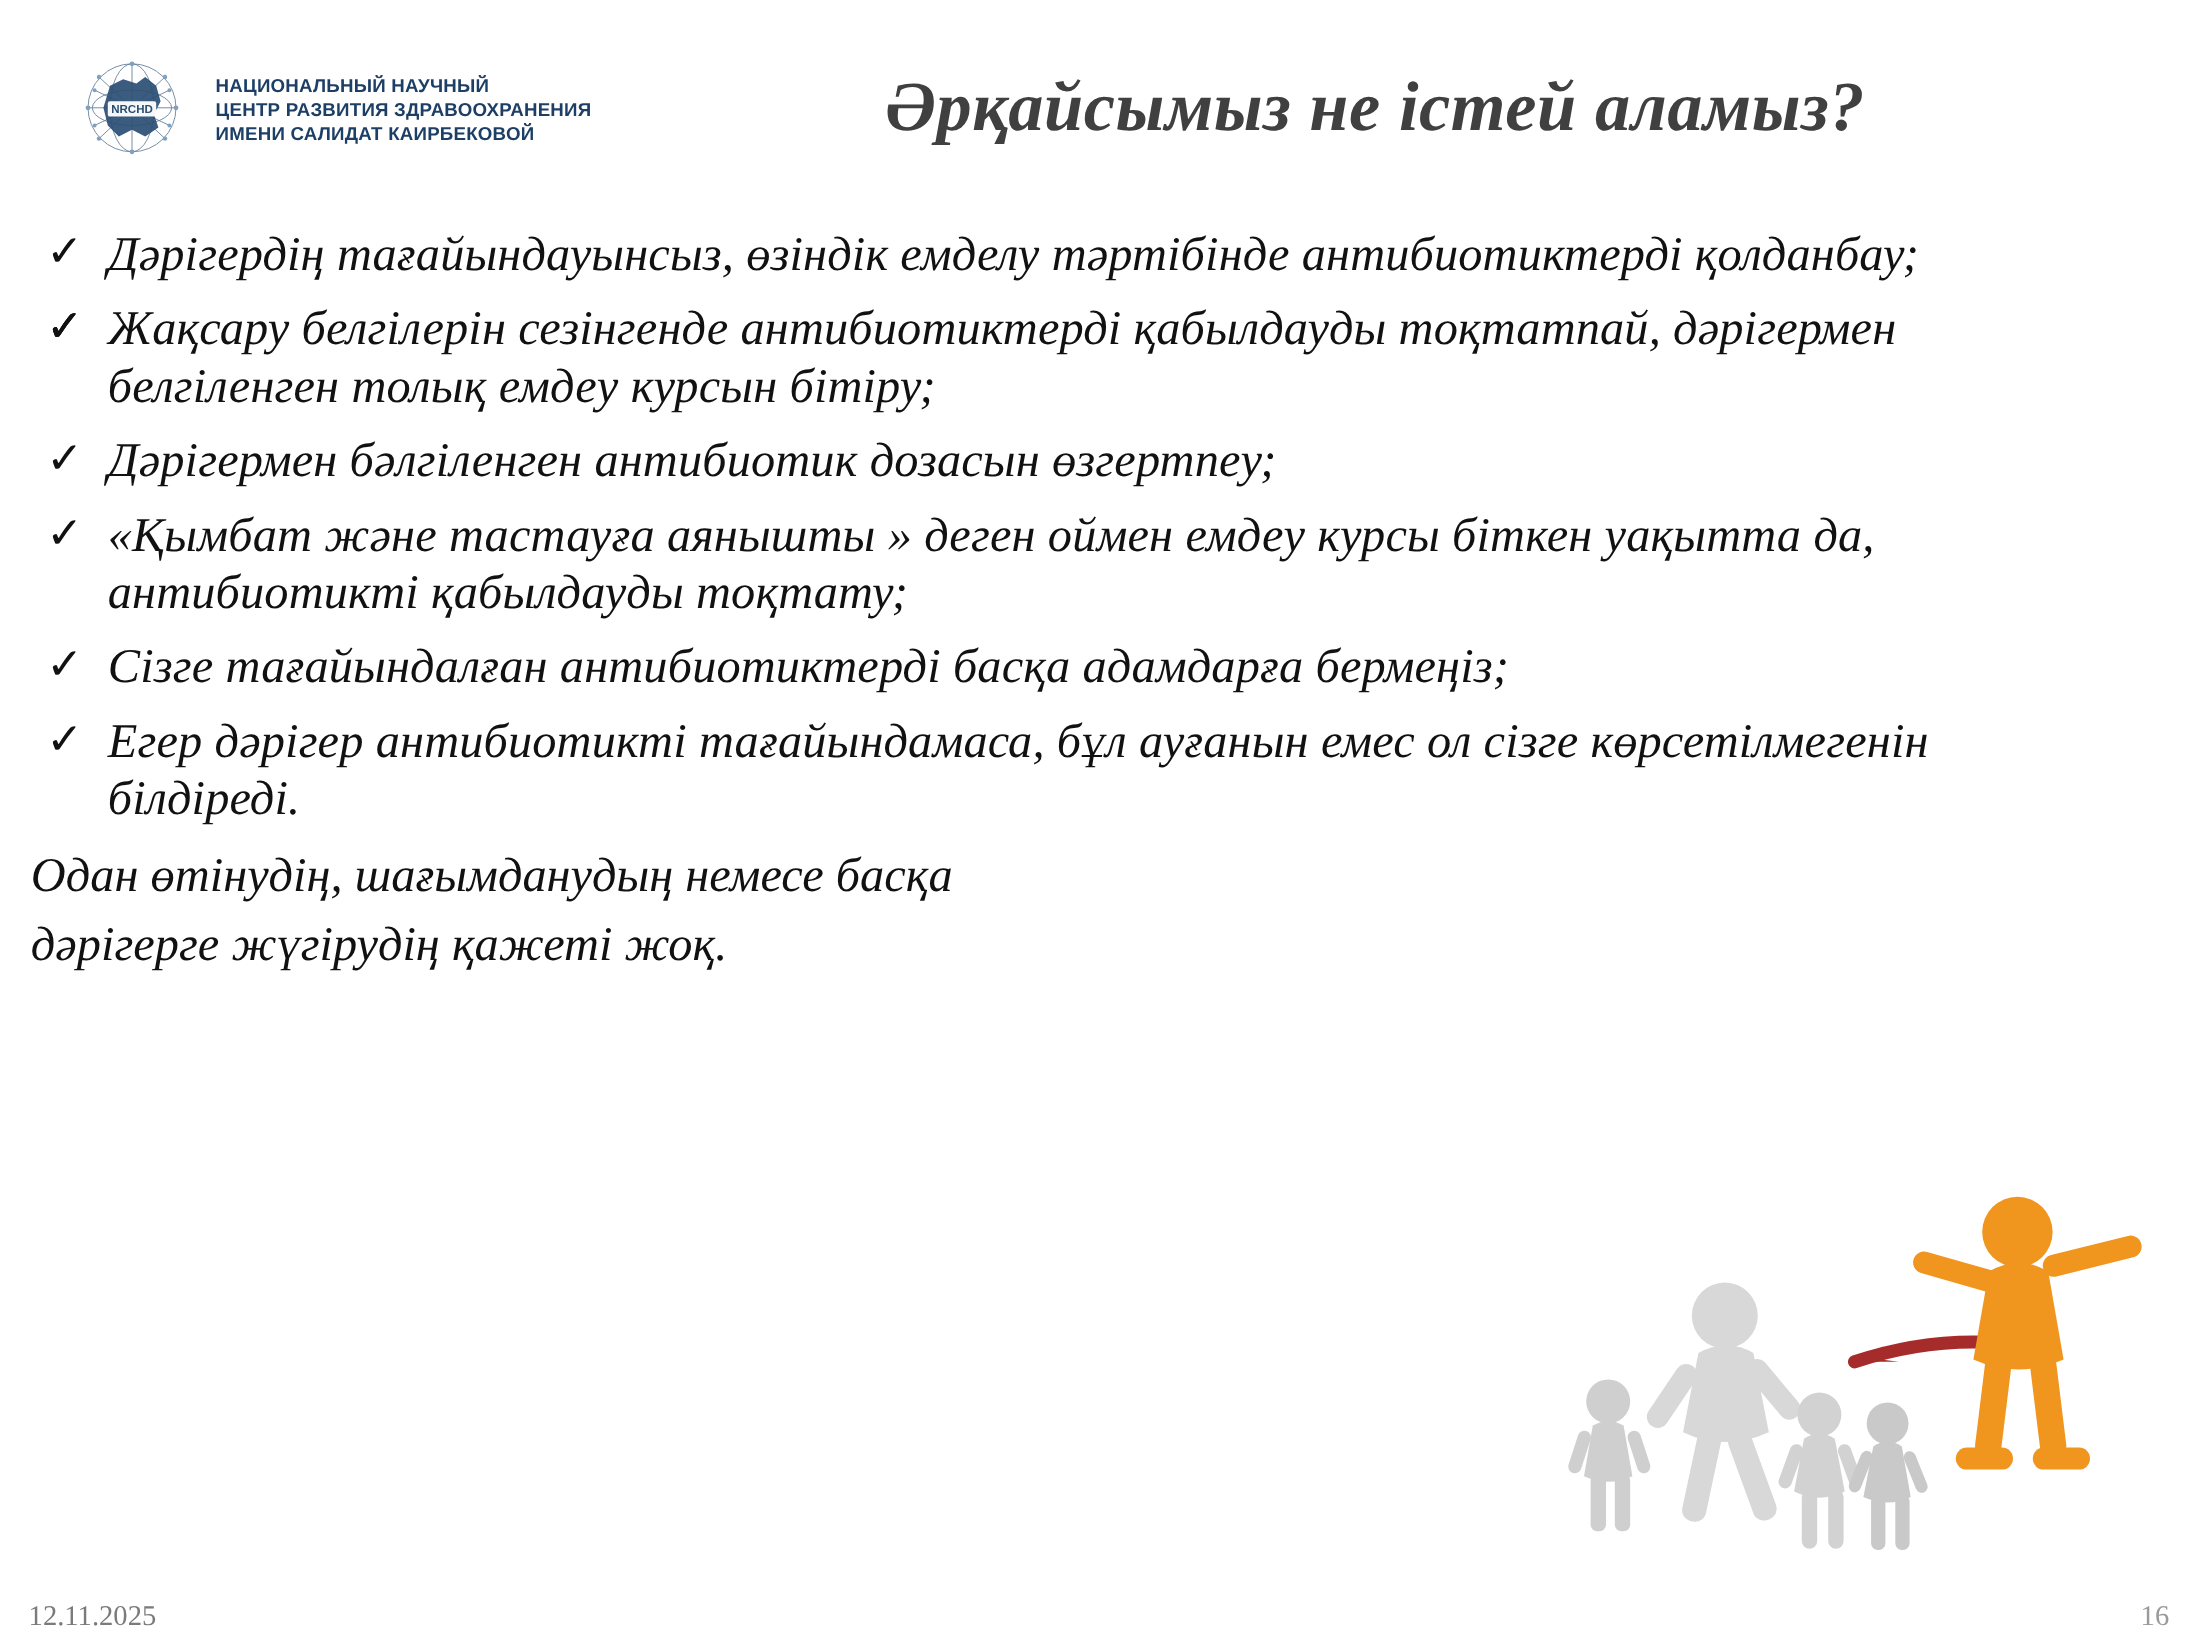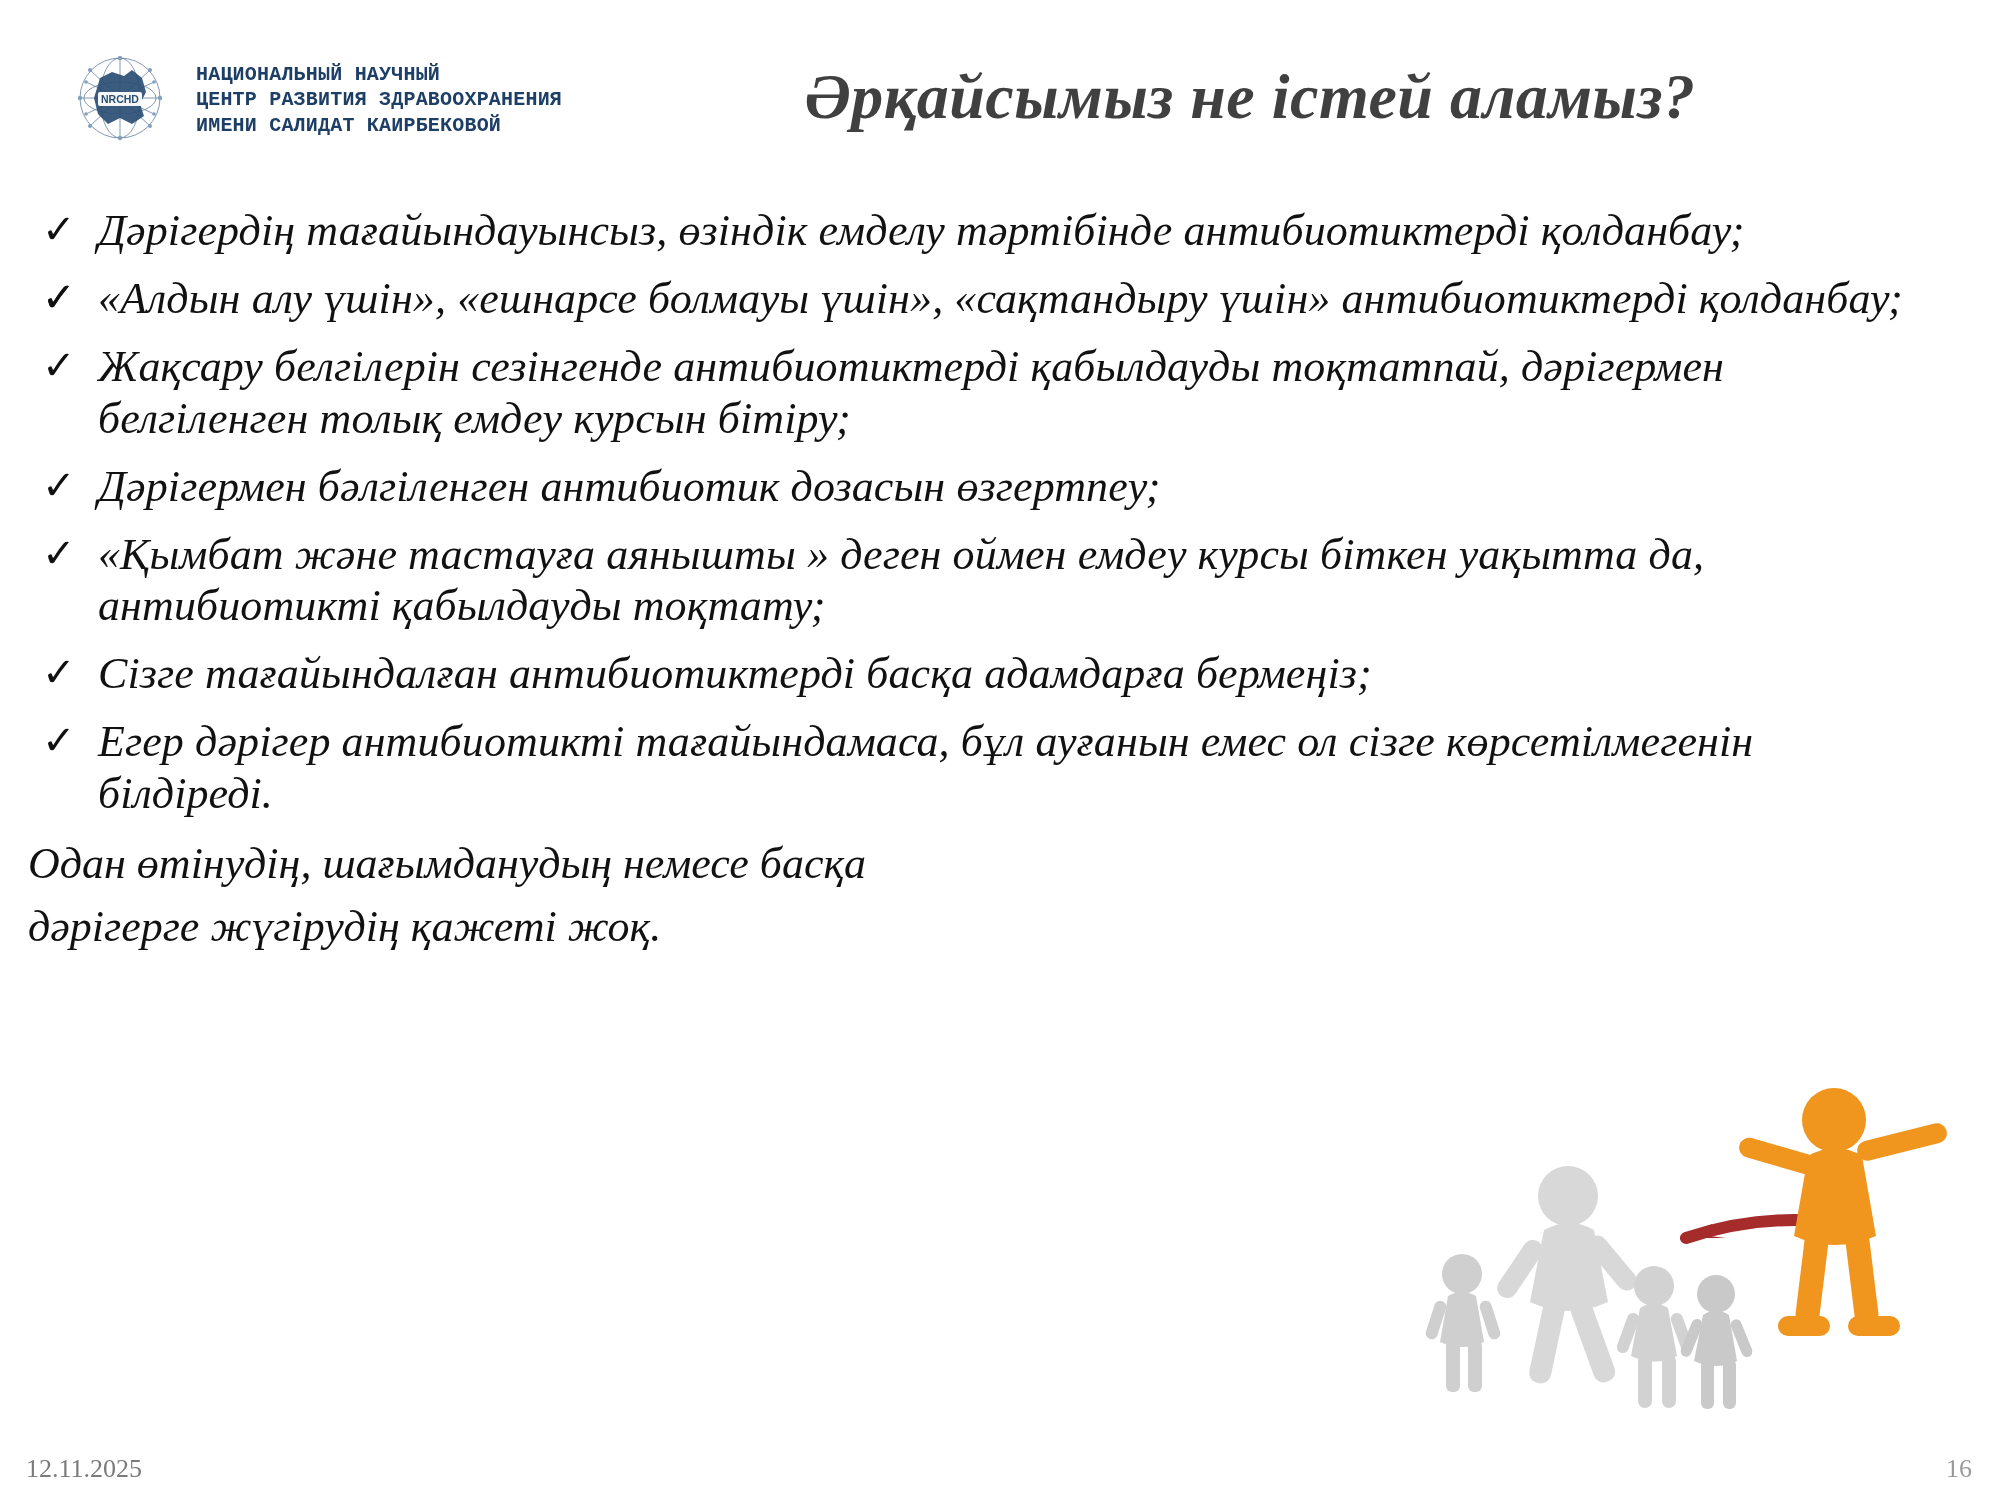--- a/index.html
+++ b/index.html
@@ -32,22 +32,22 @@
     align-items: center;
     gap: 14px;
   }
   .logo-mark {
     width: 120px;
     height: 96px;
     position: relative;
   }
   .logo-mark svg { display: block; }
   .logo-text {
-    font-family: Liberation Mono, monospace;
-    font-size: 20px;
+    font-family: Liberation Sans, sans-serif;
+    font-size: 17px;
     line-height: 1.26;
     letter-spacing: 0.2px;
     color: #1d3f66;
     font-weight: 700;
     white-space: pre-line;
   }
 
   .slide-title {
     position: absolute;
     left: 560px;
@@ -188,21 +188,20 @@
   <ul class="bullets">
     <li>
       <span class="check">✓</span>
       <span>Дәрігердің тағайындауынсыз, өзіндік емделу тәртібінде антибиотиктерді қолданбау;</span>
     </li>
     <li>
       <span class="check">✓</span>
     </li>
     <li>
       <span class="check">✓</span>
-      <span>«Алдын алу үшін», «ешнарсе болмауы үшін», «сақтандыру үшін» антибиотиктерді қолданбау;</span>
     </li>
     <li>
       <span class="check">✓</span>
       <span>Жақсару белгілерін сезінгенде антибиотиктерді қабылдауды тоқтатпай, дәрігермен белгіленген толық емдеу курсын бітіру;</span>
     </li>
     <li>
       <span class="check">✓</span>
       <span>Дәрігермен бәлгіленген антибиотик дозасын өзгертпеу;</span>
     </li>
     <li>

